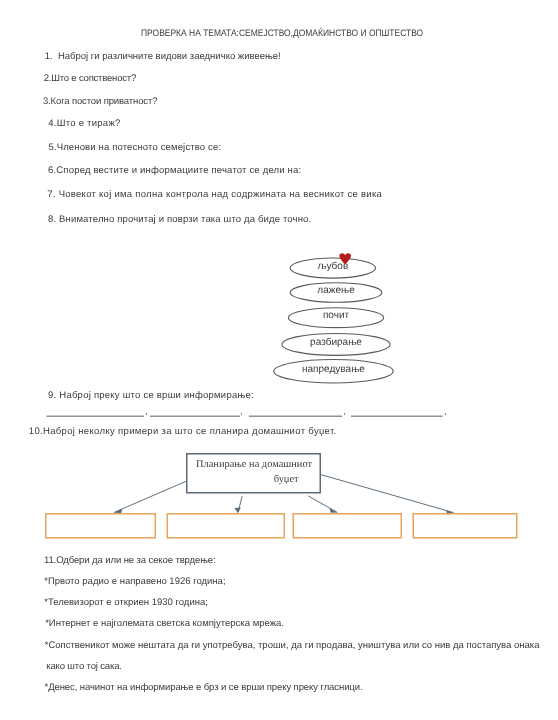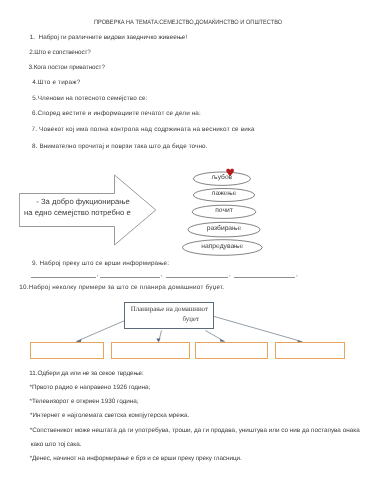--- a/index.html
+++ b/index.html
@@ -59,29 +59,20 @@
   <div class="q" style="letter-spacing:0.17px;left:32.2px;top:79.2px;"><span>4.</span><span>Што е тираж?</span>&nbsp;</div>
 
   <div class="q" style="letter-spacing:0.095px;left:32.3px;top:94.5px;"><span>5.</span><span>Членови на потесното семејство се:</span></div>
 
   <div class="q" style="letter-spacing:0.12px;left:32.0px;top:109.8px;"><span>6.</span><span>Според вестите и информациите печатот се дели на:</span></div>
 
   <div class="q" style="letter-spacing:0.18px;left:31.5px;top:125.5px;"><span>7.</span>&nbsp;<span>Човекот кој има полна контрола над содржината на весникот се вика</span></div>
 
   <div class="q" style="letter-spacing:0.1px;left:32.0px;top:143.3px;"><span>8.</span>&nbsp;<span>Внимателно прочитај и поврзи така што да биде точно.</span></div>
 
-  <div class="arrowwrap">
-    <svg width="160" height="90" viewBox="0 0 160 90">
-      <polygon points="0.4,24.5 95.5,24.5 95.5,6 136.8,41 95.5,76 95.5,57.5 0.4,57.5" fill="#ffffff" stroke="#808080" stroke-width="0.8" stroke-linejoin="miter"></polygon>
-    </svg>
-    <div class="arrowtext">
-      <div class="atl1">- За добро фукционирање</div>
-      <div class="atl2">на едно семејство потребно е</div>
-    </div>
-  </div>
 
   <div class="ovalwrap">
     <svg width="92" height="100" viewBox="0 0 92 100">
       <ellipse cx="39.9" cy="12.7" rx="28.5" ry="6.7" fill="#fff" stroke="#5a5a5a" stroke-width="0.75"></ellipse>
       <ellipse cx="42.0" cy="29.0" rx="30.6" ry="6.5" fill="#fff" stroke="#5a5a5a" stroke-width="0.75"></ellipse>
       <ellipse cx="42.0" cy="45.8" rx="31.8" ry="6.6" fill="#fff" stroke="#5a5a5a" stroke-width="0.75"></ellipse>
       <ellipse cx="42.0" cy="63.6" rx="36.0" ry="7.3" fill="#fff" stroke="#5a5a5a" stroke-width="0.75"></ellipse>
       <ellipse cx="40.3" cy="81.5" rx="39.8" ry="7.8" fill="#fff" stroke="#5a5a5a" stroke-width="0.75"></ellipse>
       <path d="M44.2,4.6 C44.2,3.4 45.1,2.75 46.1,2.75 C47.0,2.75 47.75,3.3 48.1,4.0 C48.45,3.3 49.2,2.75 50.1,2.75 C51.1,2.75 52.0,3.4 52.0,4.6 C52.0,6.3 48.1,10.3 48.1,10.3 C48.1,10.3 44.2,6.3 44.2,4.6 Z" fill="#B41B1B"></path>
     </svg>

